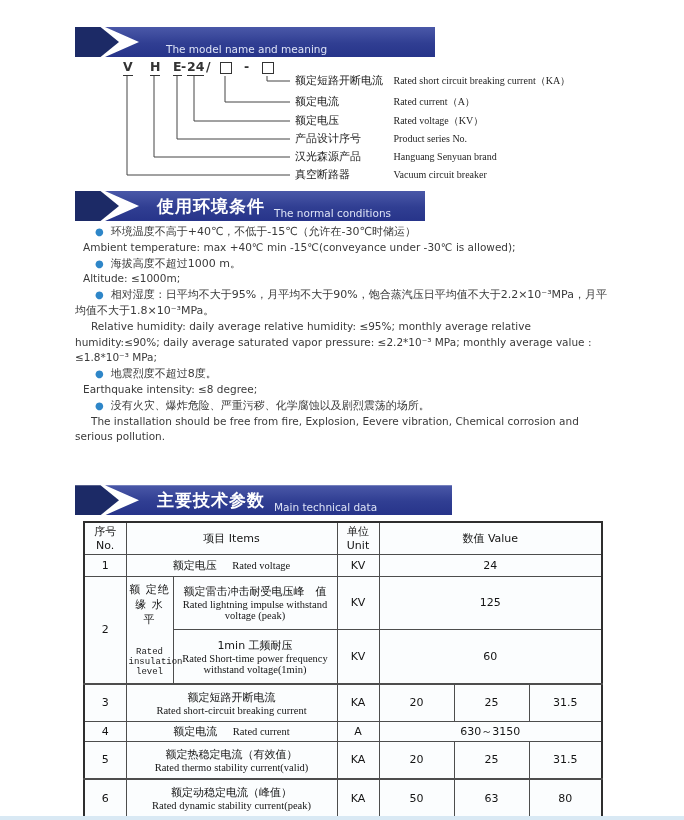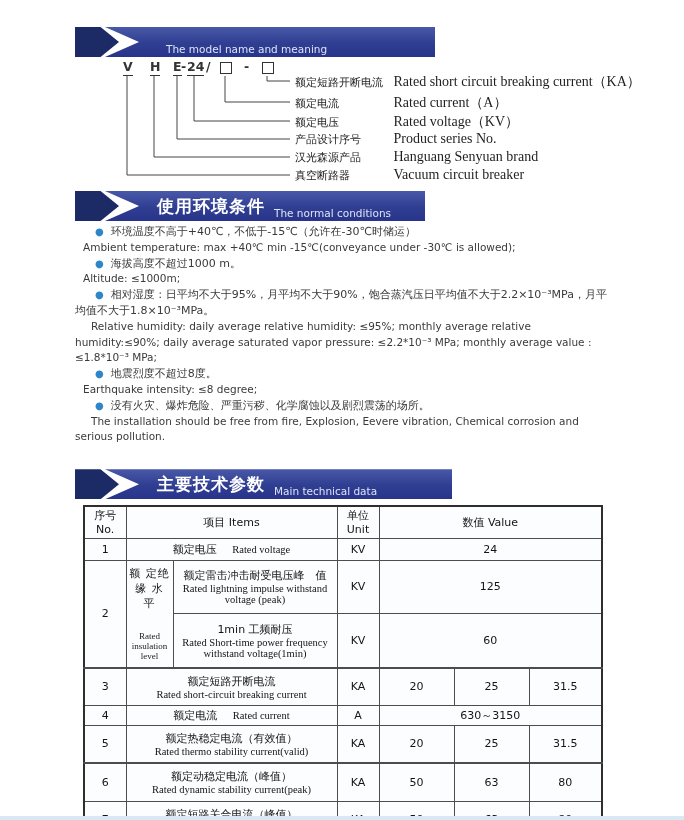--- a/index.html
+++ b/index.html
@@ -10,30 +10,30 @@
   .banner .bar{position:absolute;left:30px;top:0;bottom:0;right:0;
     background:linear-gradient(180deg,#4a58a8 0%,#303e92 55%,#27348a 100%);
     clip-path:polygon(0 0,100% 0,100% 100%,0 100%,34px 50%);
     display:flex;align-items:center;padding-left:52px;box-sizing:border-box;}
   .banner .arrow{position:absolute;left:0;top:0;width:44px;height:100%;background:#1c2a66;
     clip-path:polygon(0 0,58% 0,100% 50%,58% 100%,0 100%);}
   .banner .zh{font-size:17px;font-weight:bold;color:#fff;letter-spacing:1px;}
   .banner .en{font-size:10.5px;color:#dde3f6;margin-left:9px;padding-top:14px;}
   #banner1{margin-top:27px;width:360px;}
   #banner2{margin-top:5px;width:350px;}
-  #banner3{margin-top:24px;width:377px;}
+  #banner3{margin-top:40px;width:377px;}
   
   .diagram{position:relative;height:126px;margin:3px 0 0 110px;font-size:12.5px;}
   .code-char{position:absolute;top:0;font-weight:bold;color:#333;line-height:14px;}
   .code-char.u{border-bottom:1.5px solid #333;padding-bottom:1px;}
   .code-box{position:absolute;top:2px;width:10px;height:10px;border:1.5px solid #333;}
   .diagram svg{position:absolute;left:0;top:0;}
   .diag-label{position:absolute;left:185px;height:16px;font-size:11px;color:#222;white-space:nowrap;}
   .diag-label .zh{display:inline-block;width:95px;}
-  .diag-label .en{font-size:14px;font-family:"Liberation Serif",serif;color:#1e1e1e;}
+  .diag-label .en{font-size:10px;font-family:"Liberation Serif",serif;color:#1e1e1e;}
   
   .conditions{margin:3px 0 0 75px;width:540px;font-size:11px;line-height:15.8px;color:#3a3a3a;}
   .line-zh{text-indent:20px;}
   .line-en{padding-left:8px;font-size:10.5px;}
   .line-en.hang{padding-left:0;text-indent:16px;}
   .bullet{color:#2e86c8;font-size:10px;margin-right:7px;}
   
   table.tech{border-collapse:collapse;margin:6px 0 0 83px;width:518px;table-layout:fixed;
     font-size:11px;color:#141414;}
   table.tech td{border:1px solid #4d4d4d;text-align:center;vertical-align:middle;
@@ -43,21 +43,21 @@
   td.item{text-align:left;padding-left:8px;}
   .en-serif{font-family:"Liberation Serif",serif;font-size:10.5px;}
   .inline-en{margin-left:12px;}
   td.hdr{background:#cbe2f2;border-bottom-width:2px;}
   td.r1bg{background:#edf5fb;}
   td.blue{background:#d2e7f5;}
   td.blue2{background:#d9ecf7;}
   tr.thick td{border-top-width:2px;}
   td.group{text-align:left;padding-left:5px;}
   td.group .zh{white-space:pre-line;letter-spacing:1px;}
-  td.group .en{display:block;white-space:pre-line;font-family:Liberation Serif, serif;
+  td.group .en{display:block;white-space:pre-line;font-family:Liberation Mono, monospace;
     font-size:9px;margin-top:20px;color:#222;}
   .cellline{display:block;}
   .bottom-strip{position:absolute;left:0;bottom:0;width:100%;height:4px;background:#d9e9f4;}
 </style>
 </head>
 <body>
 
 <div class="page">
 
   <div class="banner" id="banner1">

